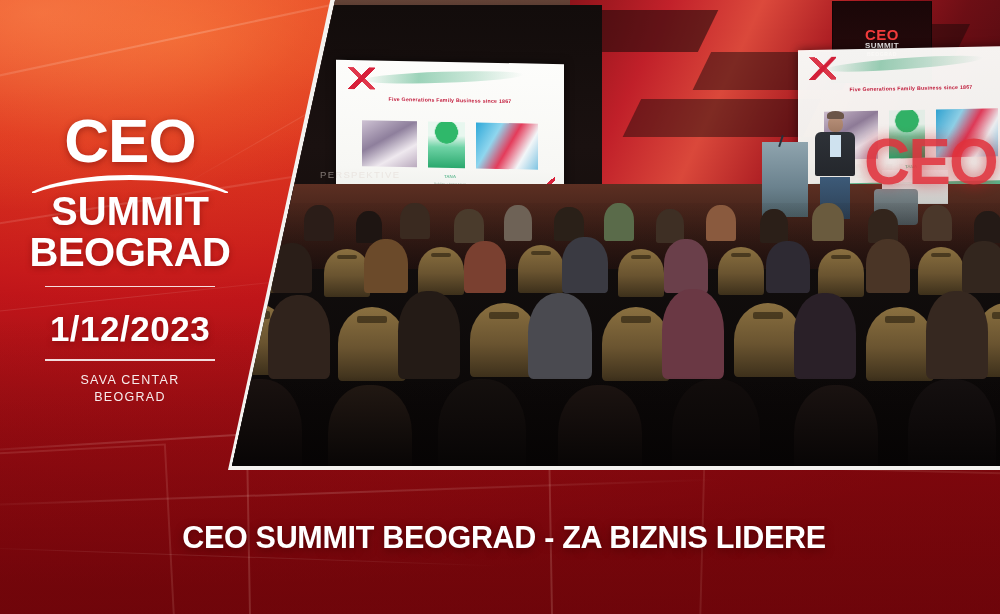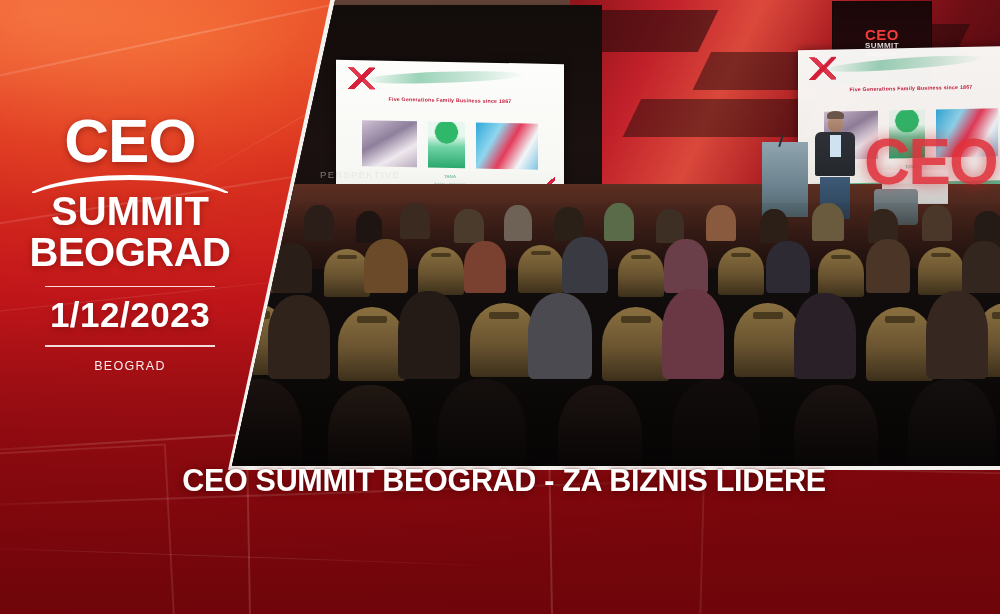--- a/index.html
+++ b/index.html
@@ -204,29 +204,29 @@
     border-radius:50%;
     border-top:5px solid #fff;
     transform:rotate(0deg);
   }
   .logo-summit{color:#fff;font-weight:800;font-size:40px;line-height:1.02;letter-spacing:0px;
     text-shadow:0 2px 6px rgba(90,0,5,.4);margin-top:-2px;}
   .logo-beograd{color:#fff;font-weight:800;font-size:40px;line-height:1.02;letter-spacing:-.5px;
     text-shadow:0 2px 6px rgba(90,0,5,.4);}
   .rule{height:1.6px;background:rgba(255,255,255,.85);margin:13px auto 0;width:170px;}
   .logo-date{color:#fff;font-weight:700;font-size:35px;line-height:1;letter-spacing:.5px;
-    margin:10px 0 9px;text-shadow:0 2px 6px rgba(90,0,5,.4);}
+    margin:24px 0 9px;text-shadow:0 2px 6px rgba(90,0,5,.4);}
   .logo-venue{color:rgba(255,255,255,.92);font-size:12.5px;letter-spacing:1.3px;line-height:1.35;
     margin-top:11px;}
   .logo-venue span{display:block;}
 
   
   .headline{
     position:absolute;left:0;right:0;bottom:0;height:152px;
-    display:flex;flex-direction:column;align-items:center;justify-content:flex-start;
+    display:flex;flex-direction:column;align-items:center;justify-content:center;
     text-align:center;
     padding-left:8px;
   }
   .hl-line{color:#fff;font-weight:800;font-size:30.5px;letter-spacing:-.3px;line-height:1.24;
     text-shadow:0 2px 9px rgba(70,0,4,.75), 0 0 2px rgba(120,10,12,.6);white-space:nowrap;}
 </style>
 </head>
 <body>
 
 <div id="stage">
@@ -401,20 +401,21 @@
 
   <div class="logo-block">
     <div class="logo-ceo">CEO</div>
     <div class="swoosh"></div>
     <div class="logo-summit">SUMMIT</div>
     <div class="logo-beograd">BEOGRAD</div>
     <div class="rule"></div>
     <div class="logo-date">1/12/2023</div>
     <div class="rule"></div>
     <div class="logo-venue">
+      <span>SAVA CENTAR</span>
       <span>BEOGRAD</span>
     </div>
   </div>
 
   <div class="headline">
     <div class="hl-line">CEO SUMMIT BEOGRAD - ZA BIZNIS LIDERE</div>
   </div>
 
 </div>
 

